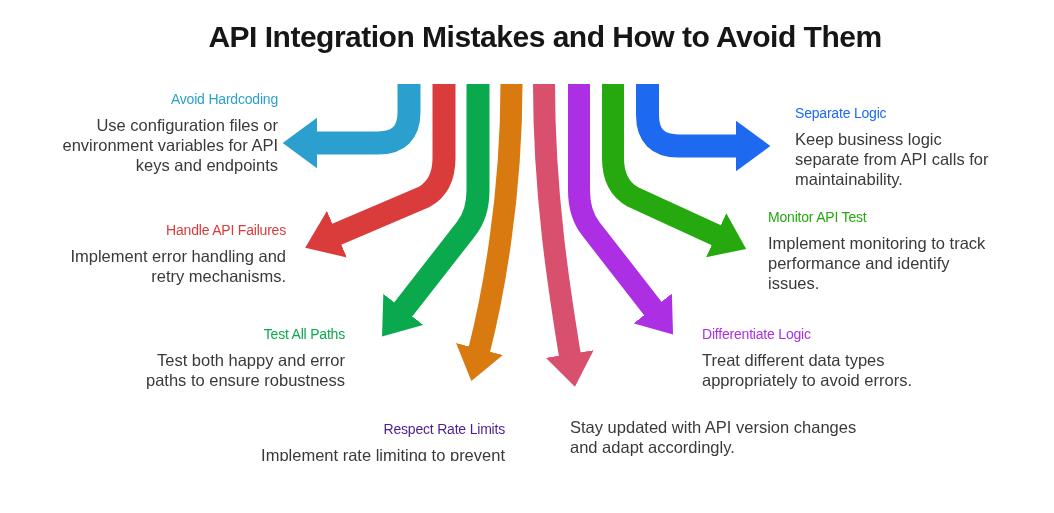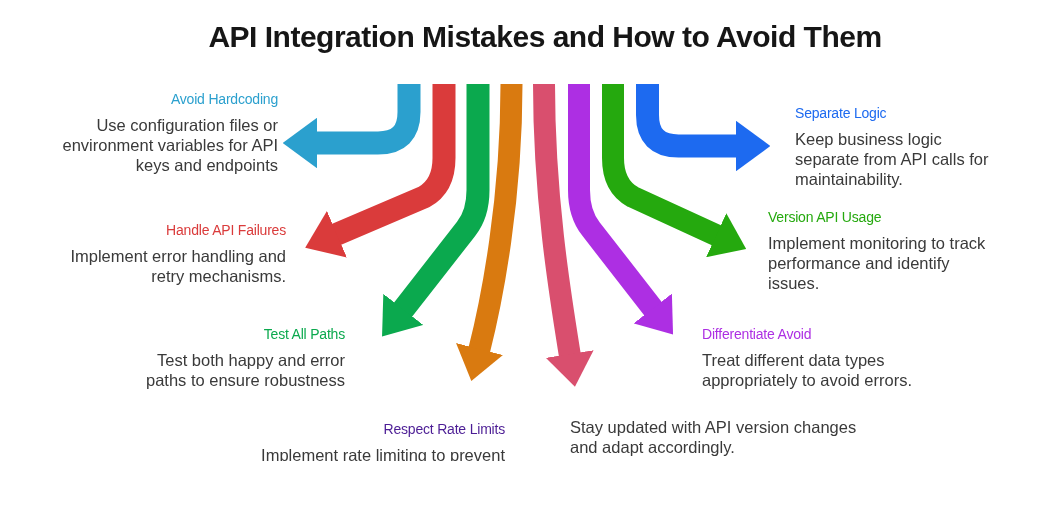--- a/index.html
+++ b/index.html
@@ -130,27 +130,27 @@
     <p>Implement rate limiting to prevent
 service disruptions</p>
   </div>
 
   <div class="block b4 align-left">
     <p>Stay updated with API version changes
 and adapt accordingly.</p>
   </div>
 
   <div class="block b5 align-left">
-    <h2 style="color: rgb(173, 47, 227);">Differentiate Avoid</h2>
+    <h2 style="color: rgb(173, 47, 227);">Differentiate Logic</h2>
     <p>Treat different data types
 appropriately to avoid errors.</p>
   </div>
 
   <div class="block b6 align-left">
-    <h2 style="color: rgb(37, 169, 14);">Version API Usage</h2>
+    <h2 style="color: rgb(37, 169, 14);">Monitor API Test</h2>
     <p>Implement monitoring to track
 performance and identify
 issues.</p>
   </div>
 
   <div class="block b7 align-left">
     <h2 style="color: rgb(29, 106, 240);">Separate Logic</h2>
     <p>Keep business logic
 separate from API calls for
 maintainability.</p>

